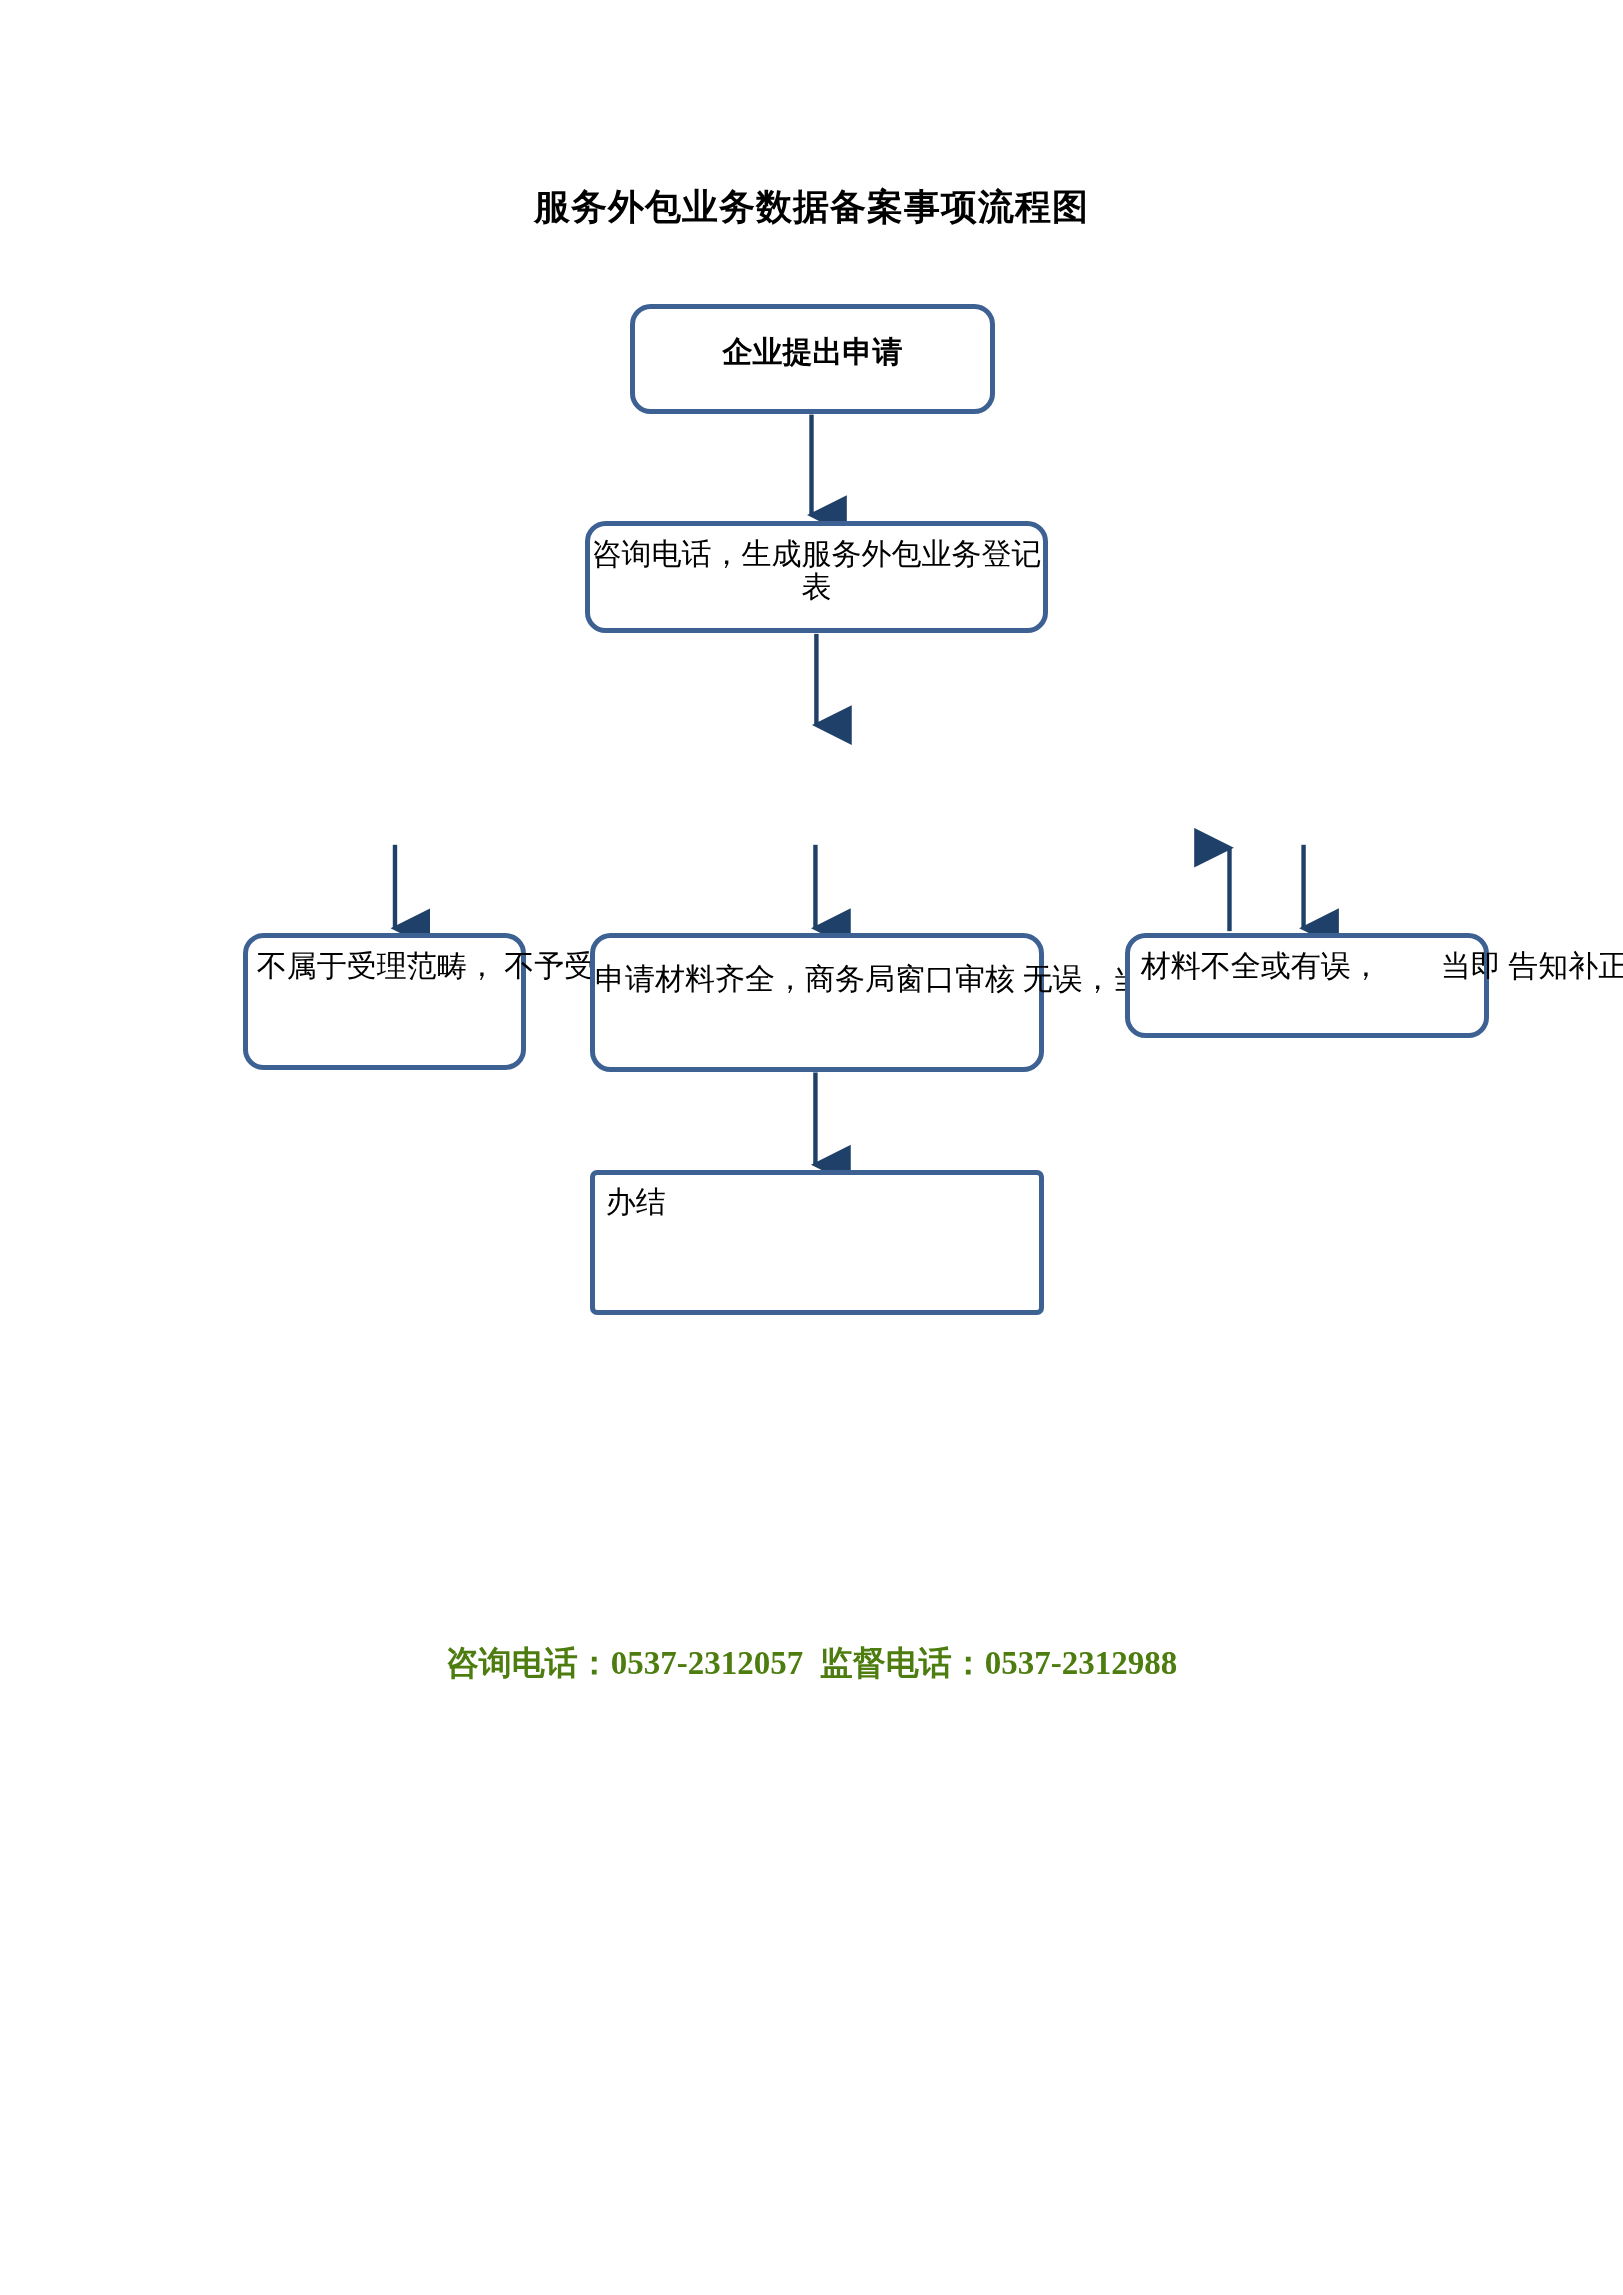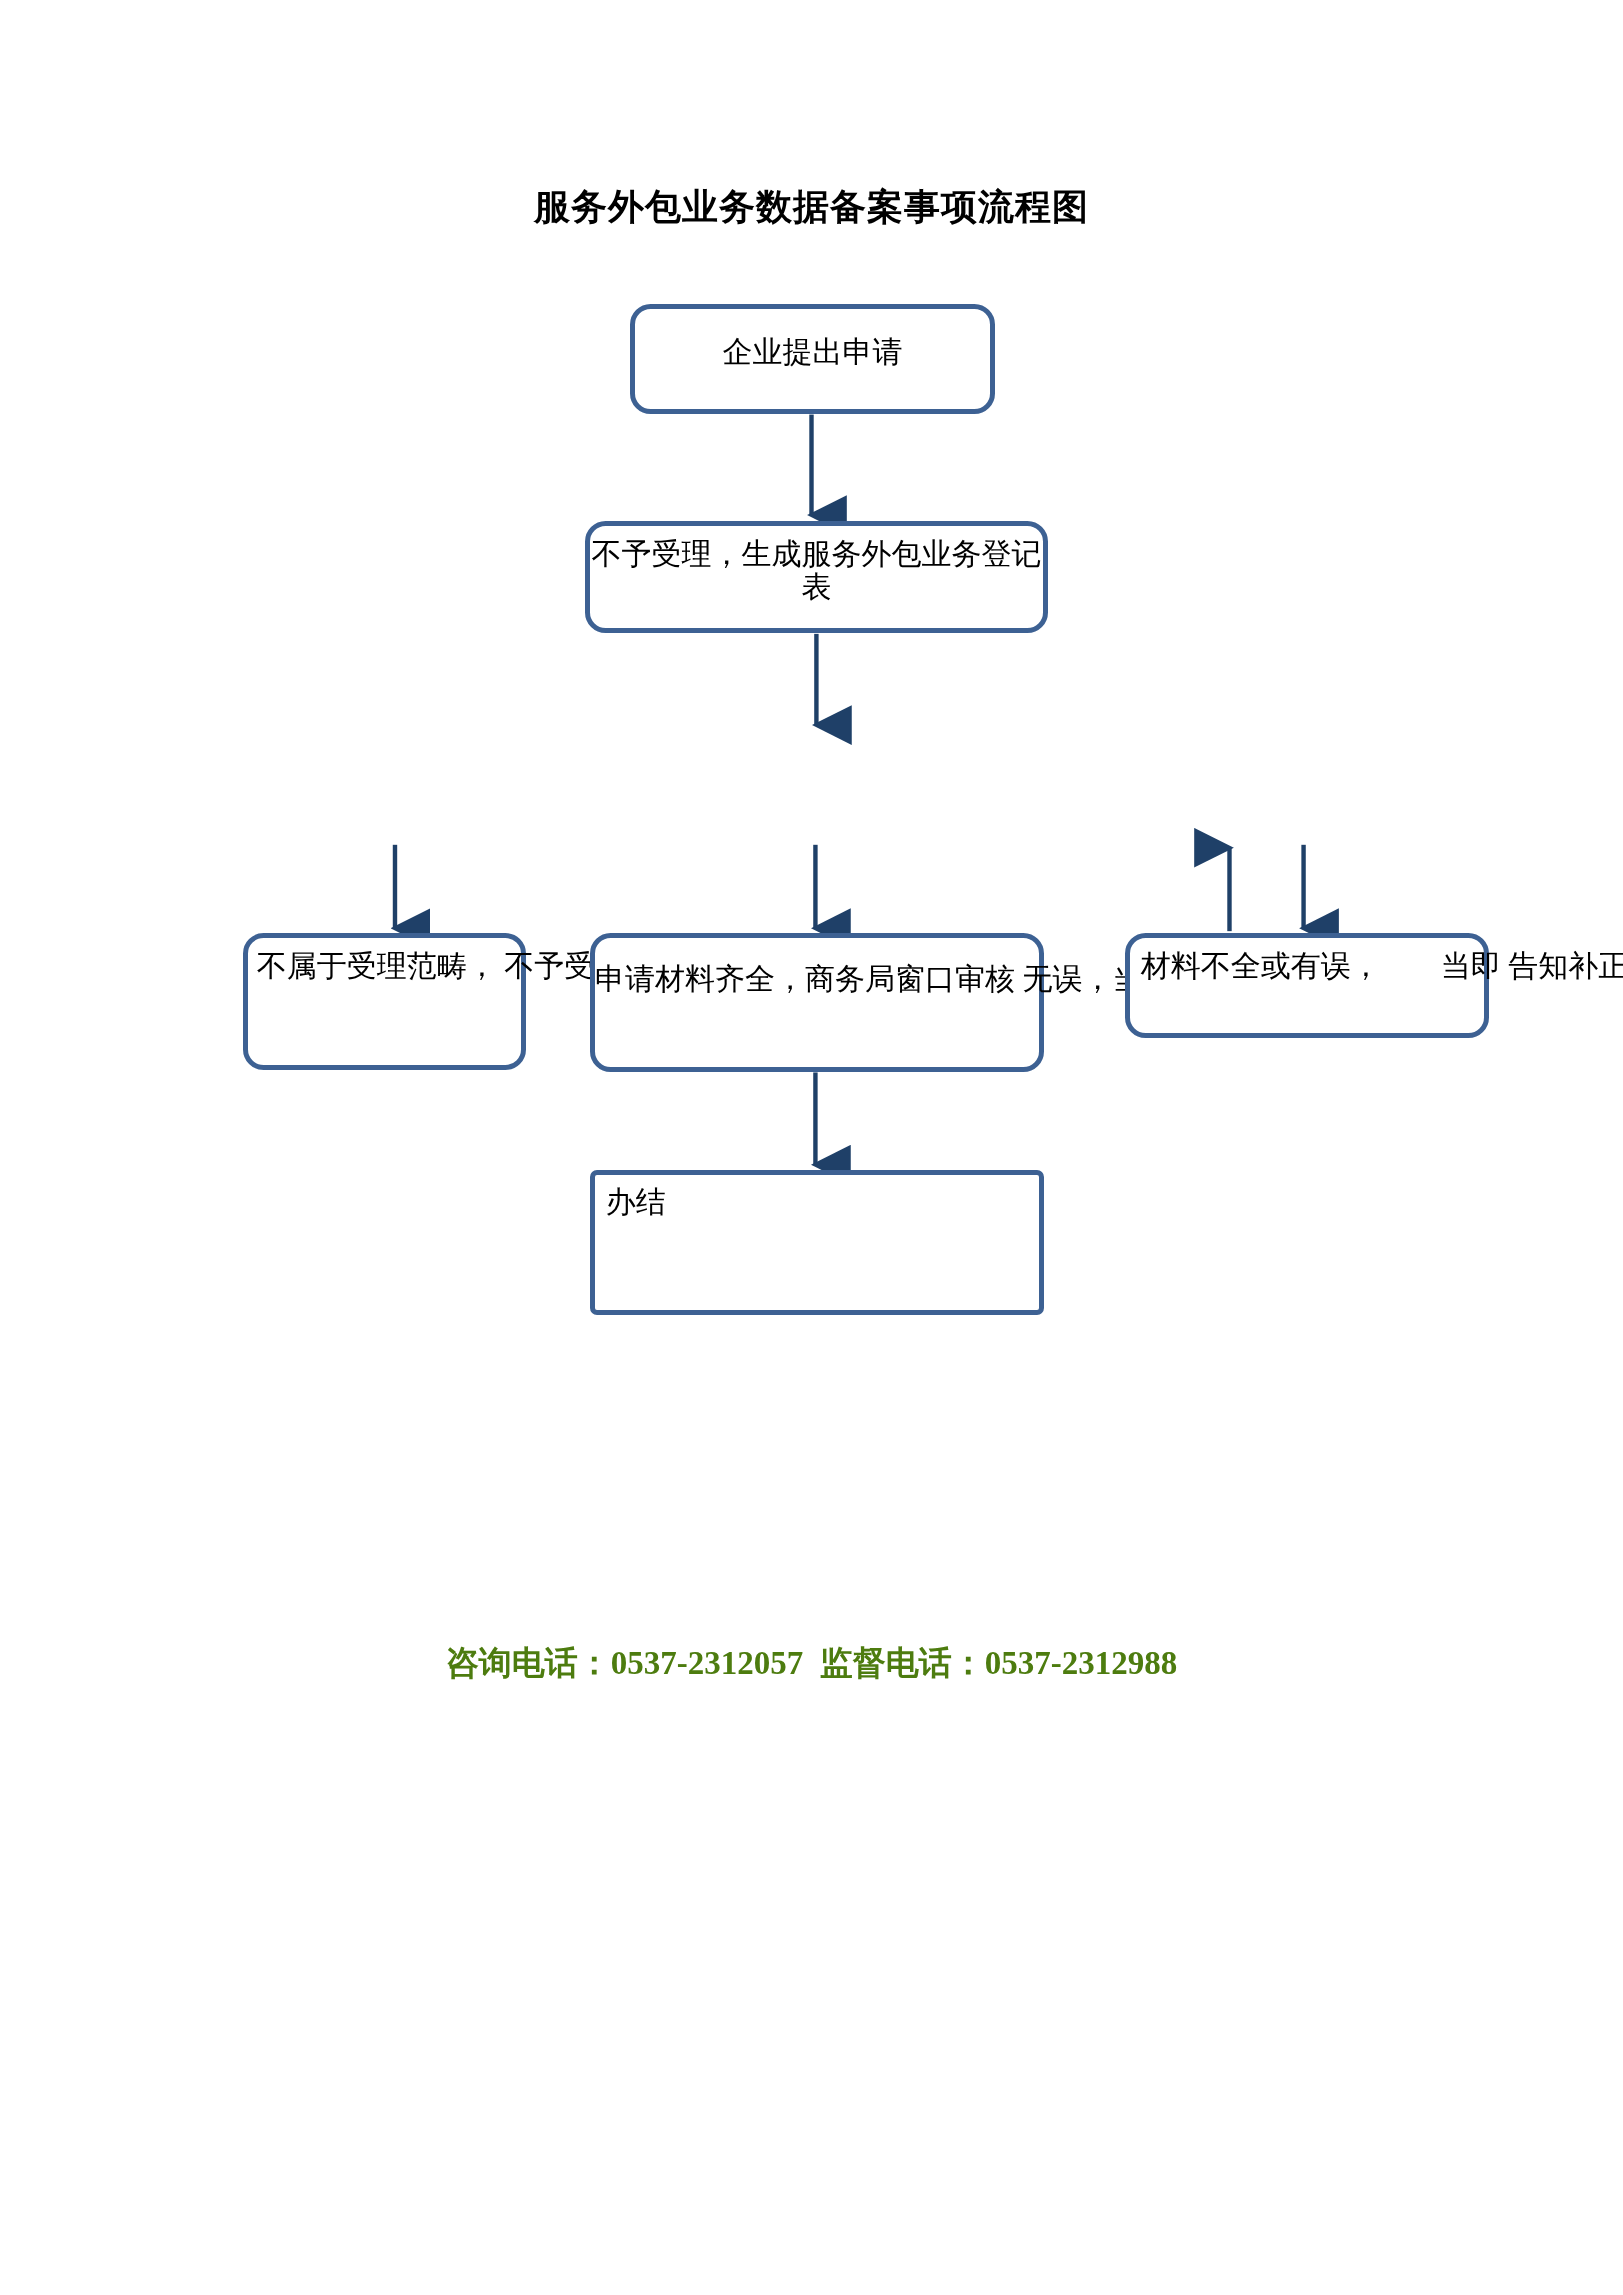--- a/index.html
+++ b/index.html
@@ -134,26 +134,26 @@
 
     <line x1="1662" y1="1722" x2="1662" y2="1892" stroke="#1F4068" stroke-width="9" marker-end="url(#arrow-down)"></line>
 
     <line x1="2506" y1="1898" x2="2506" y2="1728" stroke="#1F4068" stroke-width="9" marker-end="url(#arrow-up)"></line>
 
     <line x1="2657" y1="1722" x2="2657" y2="1892" stroke="#1F4068" stroke-width="9" marker-end="url(#arrow-down)"></line>
 
     <line x1="1662" y1="2186" x2="1662" y2="2374" stroke="#1F4068" stroke-width="9" marker-end="url(#arrow-down)"></line>
   </svg>
 
-  <div class="node" id="node-apply" style="border-color: rgb(61, 97, 147);">
+  <div class="node" id="node-apply" style="border-color: rgb(61, 97, 147); font-weight: bold;">
     <span class="node-label">企业提出申请</span>
   </div>
 
   <div class="node" id="node-register" style="border-color: rgb(61, 97, 147);">
-    <span class="node-label">不予受理，生成服务外包业务登记表</span>
+    <span class="node-label">咨询电话，生成服务外包业务登记表</span>
   </div>
 
 
   <div class="node" id="node-reject" style="border-color: rgb(61, 97, 147);">
     <span class="node-label">不属于受理范畴，
 不予受理，说明原
 因，退回申请材料</span>
   </div>
 
   <div class="node" id="node-accept" style="border-color: rgb(61, 97, 147);">

